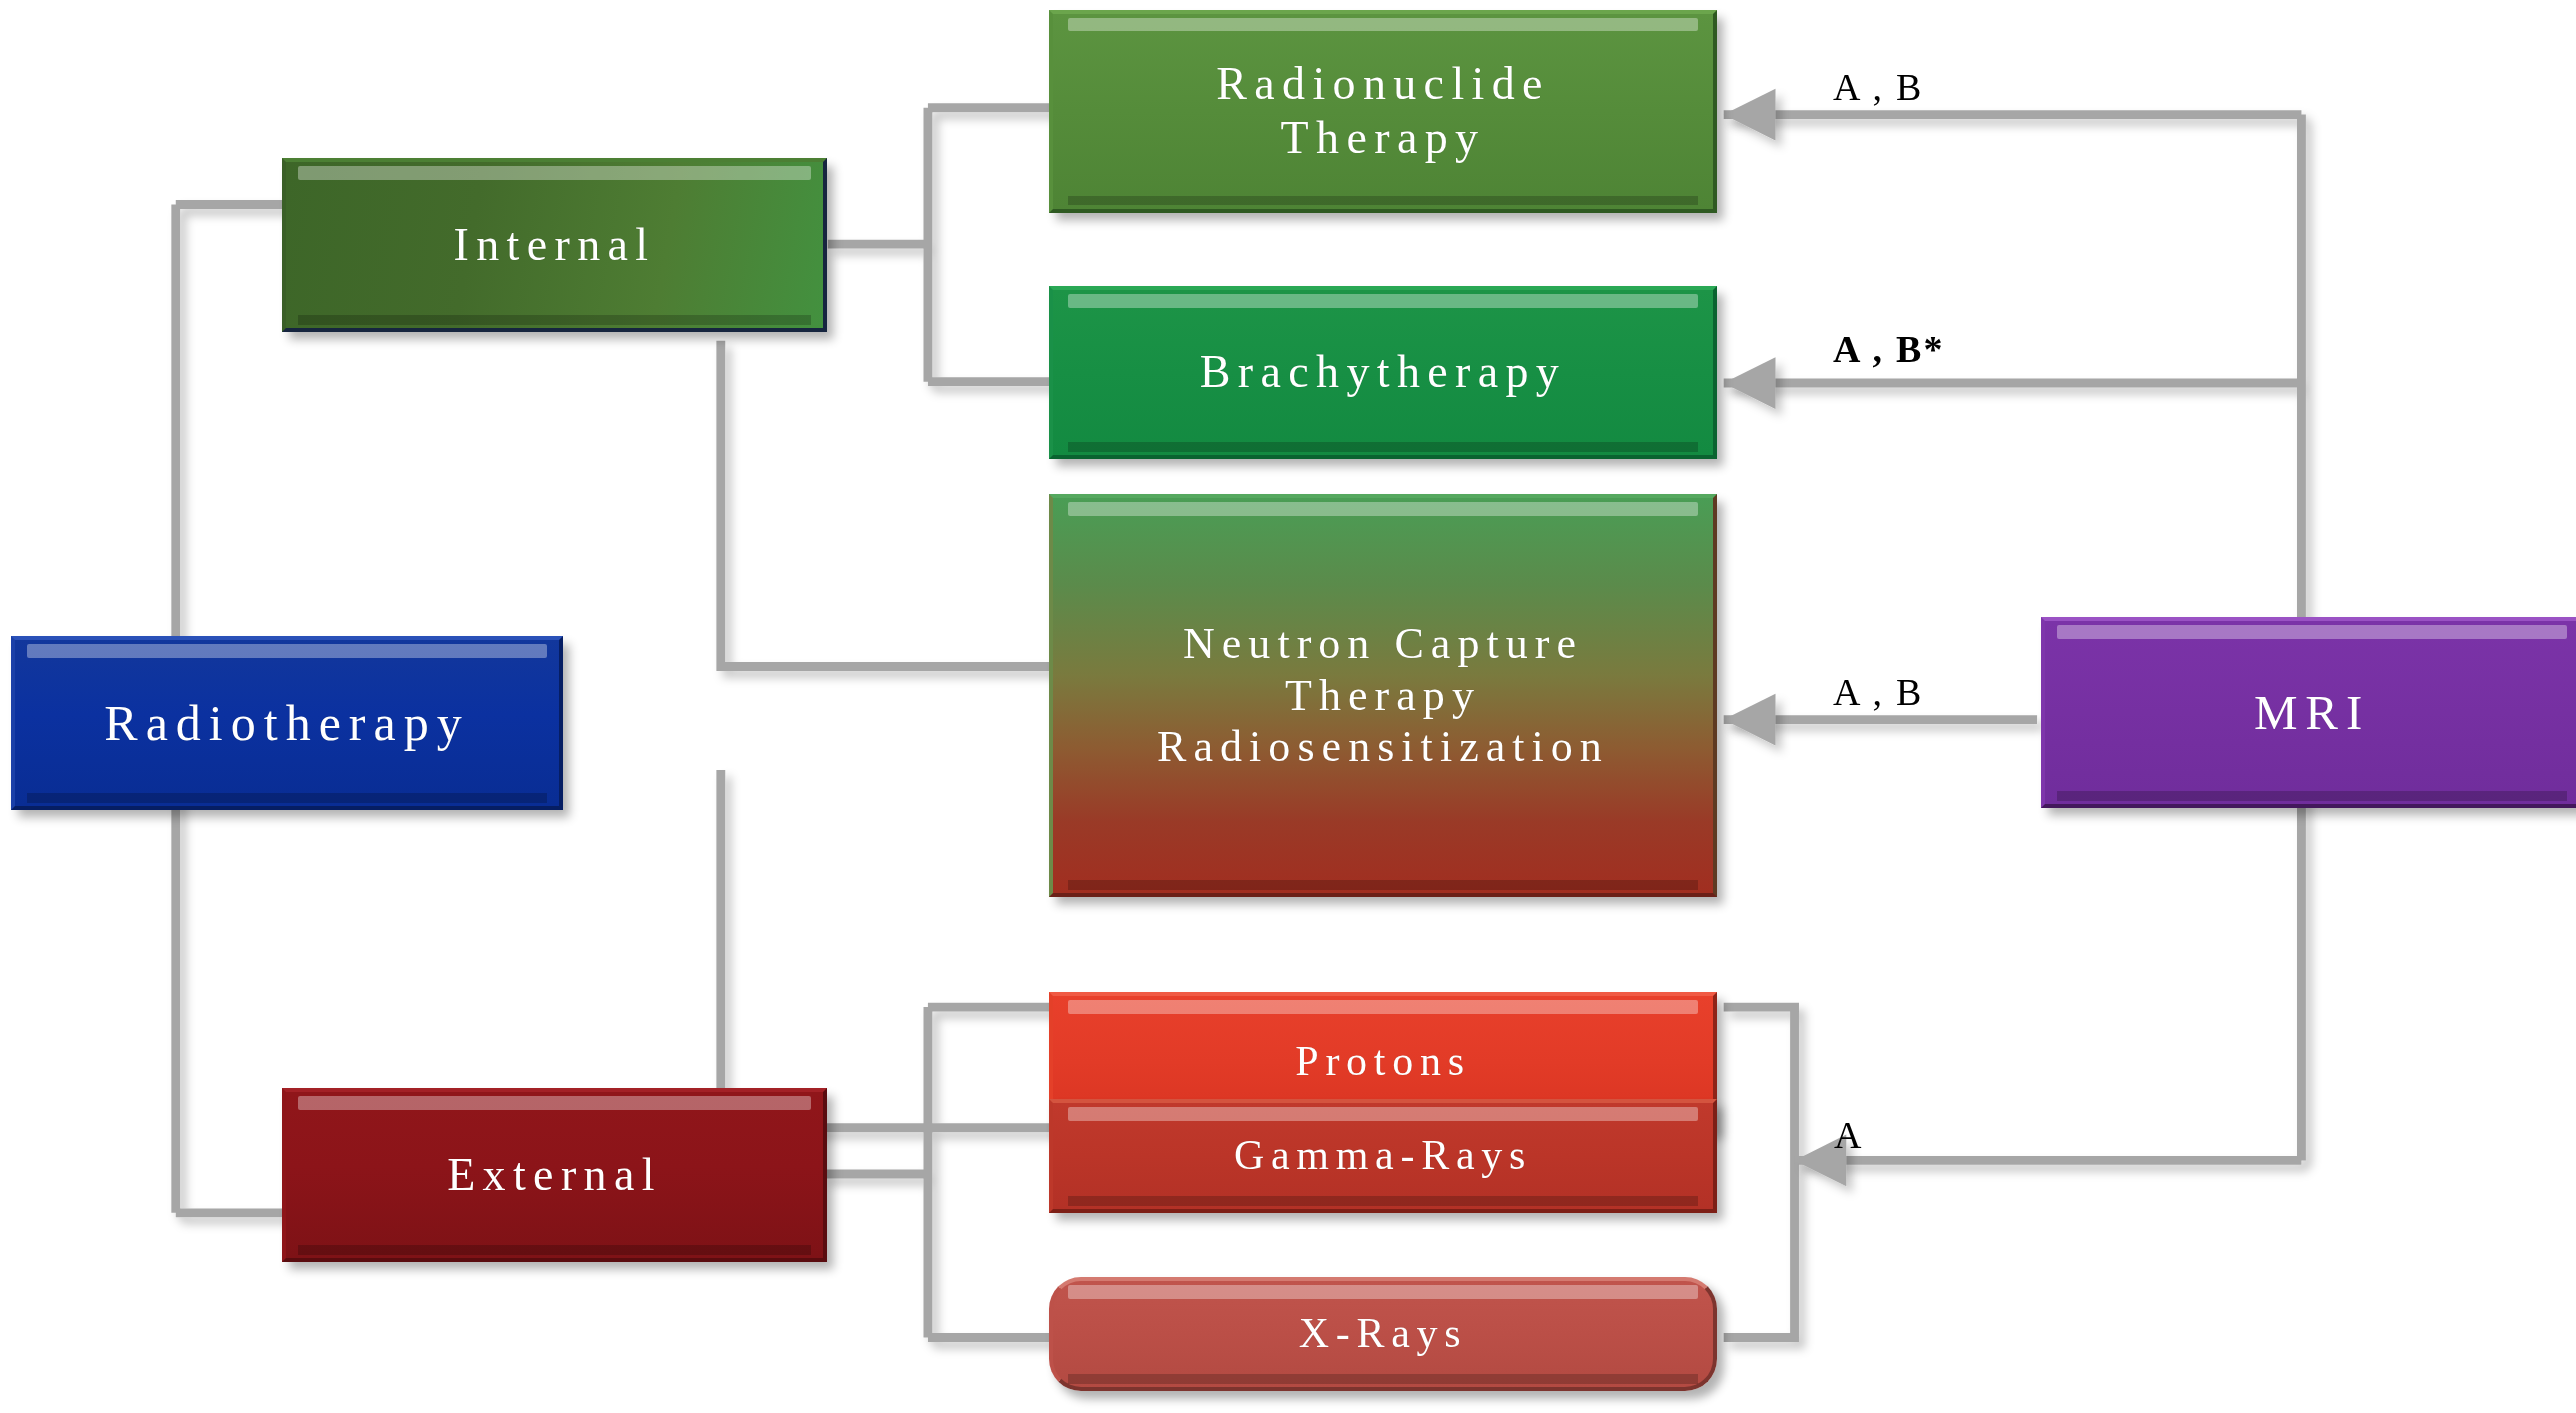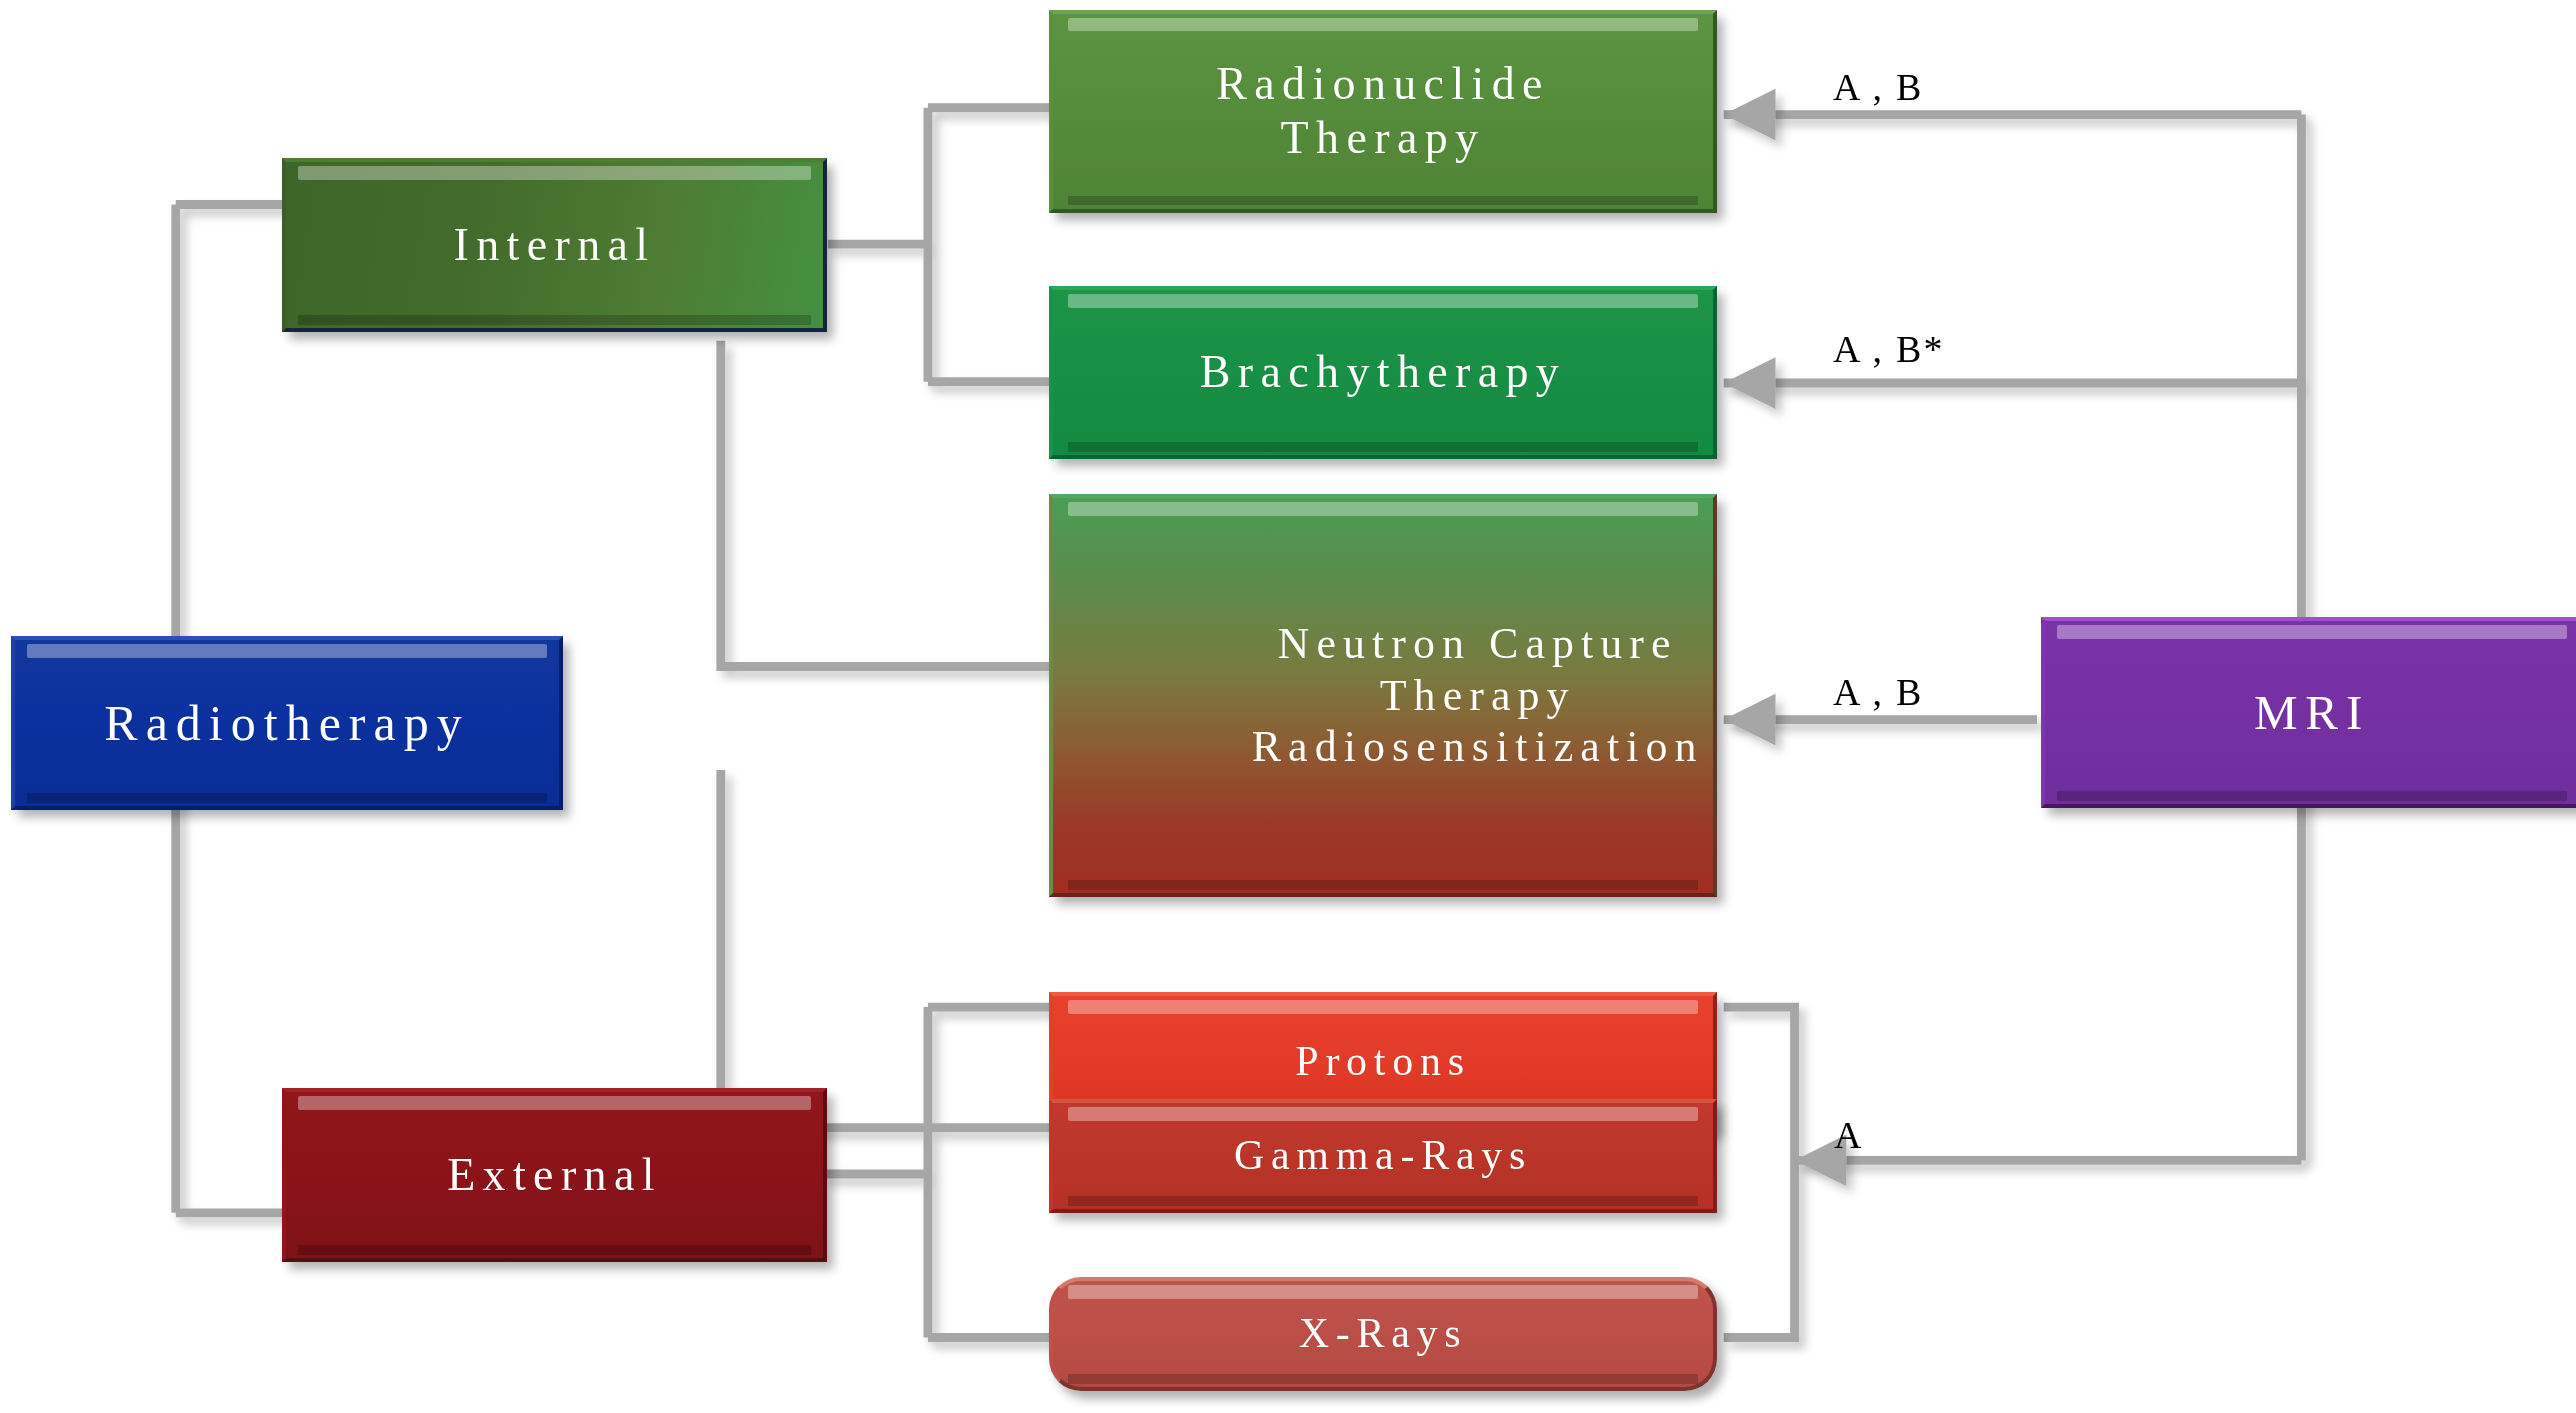--- a/index.html
+++ b/index.html
@@ -216,21 +216,21 @@
     <span class="inner">
       <span>Radionuclide</span><br>
       <span>Therapy</span>
     </span>
   </div>
 
   <div class="node n-brachytherapy" style="left:1049px; top:286px; width:668px; height:173px; font-size:46px;">
     <span class="inner">Brachytherapy</span>
   </div>
 
-  <div class="node n-nct" style="left:1049px; top:494px; width:668px; height:403px; font-size:44px;justify-content:flex-end;">
+  <div class="node n-nct" style="left:1049px; top:494px; width:668px; height:403px; font-size:44px;">
     <span class="inner">
       <span>Neutron Capture</span><br>
       <span>Therapy</span><br>
       <span>Radiosensitization</span>
     </span>
   </div>
 
   <div class="node n-protons" style="left:1049px; top:992px; width:668px; height:140px; font-size:42px;">
     <span class="inner">Protons</span>
   </div>
@@ -242,20 +242,20 @@
   <div class="node n-xrays" style="left:1049px; top:1277px; width:668px; height:114px; font-size:42px;border-radius:32px;">
     <span class="inner">X-Rays</span>
   </div>
 
   <div class="node n-mri" style="left:2041px; top:617px; width:542px; height:191px; font-size:49px;">
     <span class="inner">MRI</span>
   </div>
 
   <div class="edge-label" style="left:1833px; top:27px;">A , B</div>
 
-  <div class="edge-label" style="left:1833px; top:289px;">A , B*</div>
+  <div class="edge-label" style="left:1833px; top:289px;font-weight:bold;">A , B*</div>
 
   <div class="edge-label" style="left:1833px; top:632px;">A , B</div>
 
   <div class="edge-label" style="left:1834px; top:1075px;">A</div>
 
 </div>
 
 
 </body></html>

